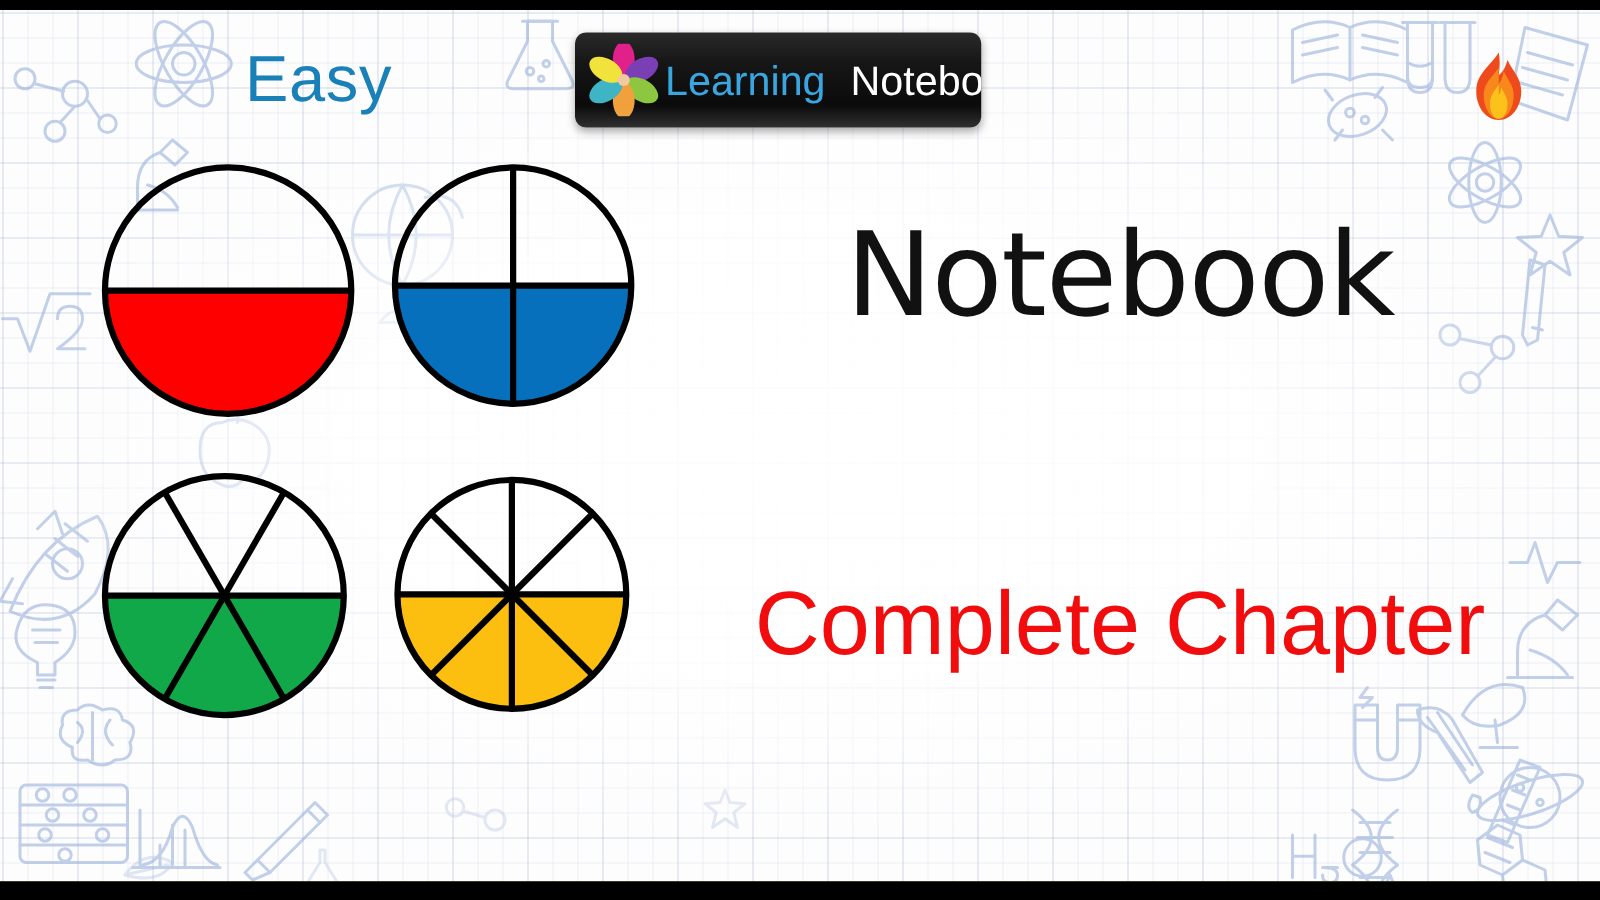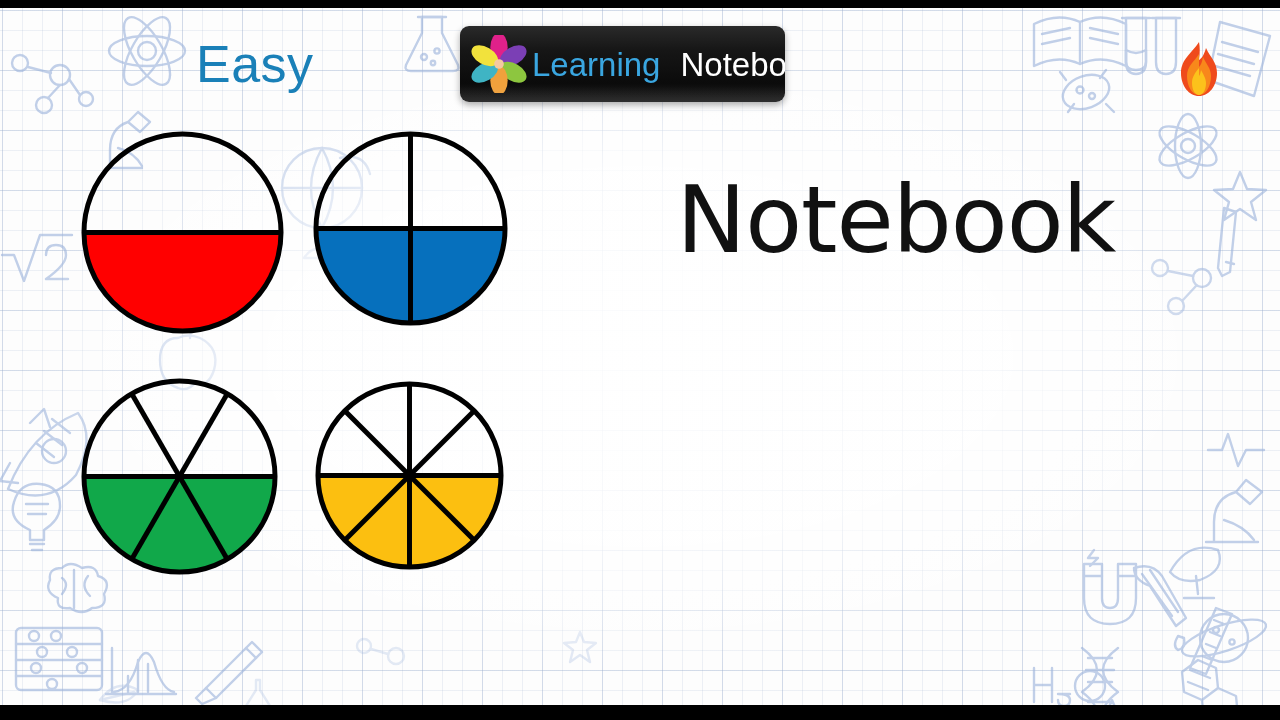--- a/index.html
+++ b/index.html
@@ -466,19 +466,20 @@
         <line x1="96" y1="4" x2="96" y2="188" stroke="#000" stroke-width="5"></line>
         <line x1="30.94" y1="30.94" x2="161.06" y2="161.06" stroke="#000" stroke-width="5"></line>
         <line x1="161.06" y1="30.94" x2="30.94" y2="161.06" stroke="#000" stroke-width="5"></line>
       </svg>
     </div>
 
     <div id="main-title">
       <span class="tline">Notebook</span>
     </div>
 
+    <div id="subtitle" style="color:#f10d0d;">Complete Chapter</div>
 
   </div>
 
   <div class="letterbox" id="bar-top"></div>
   <div class="letterbox" id="bar-bottom"></div>
 
 </div>
 
 </body></html>

